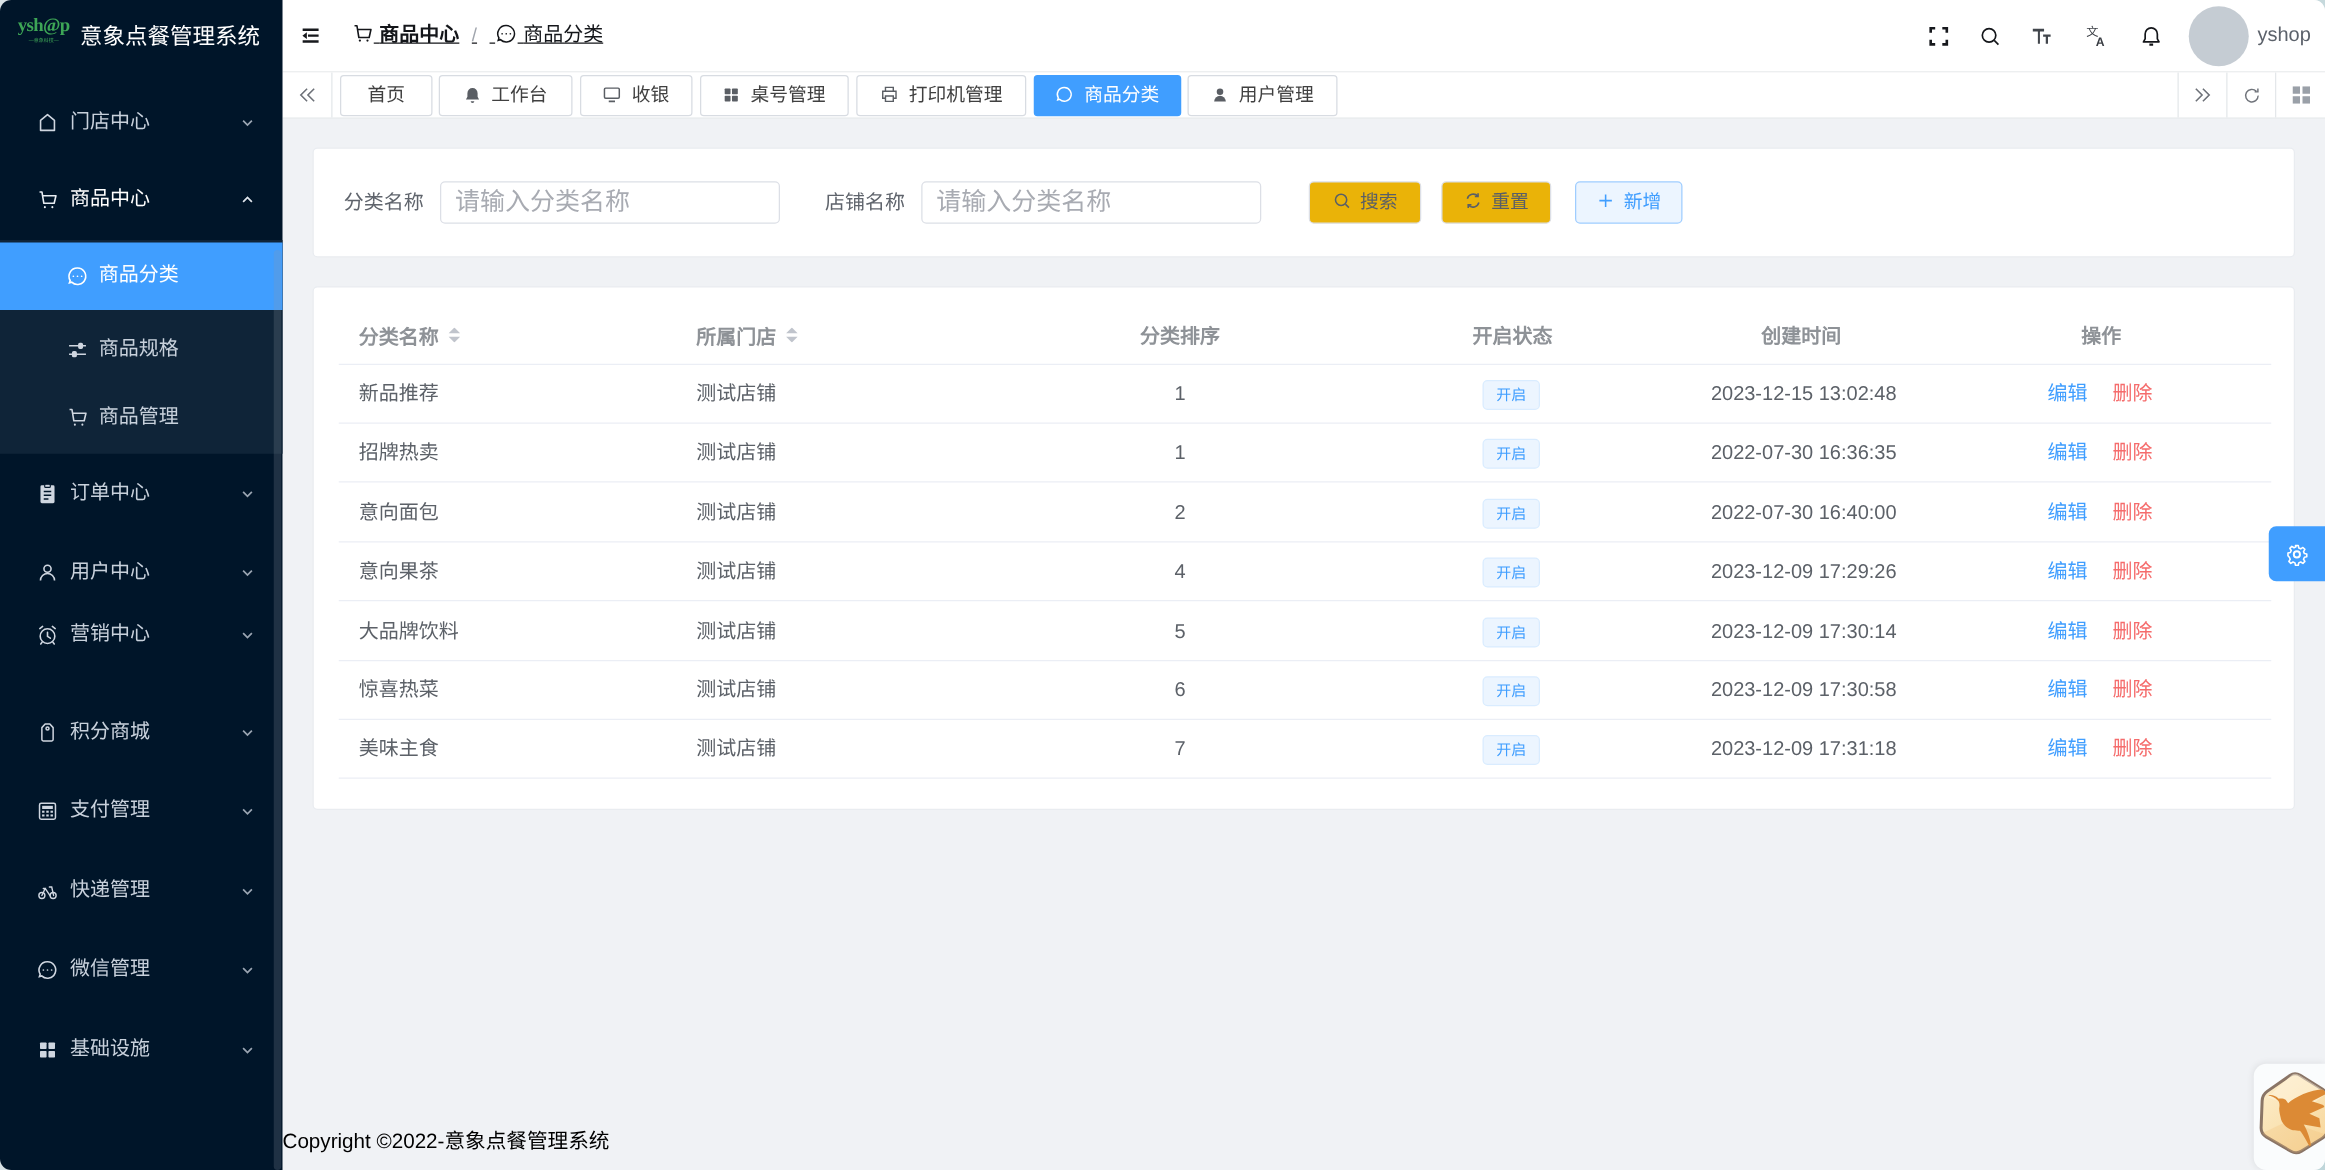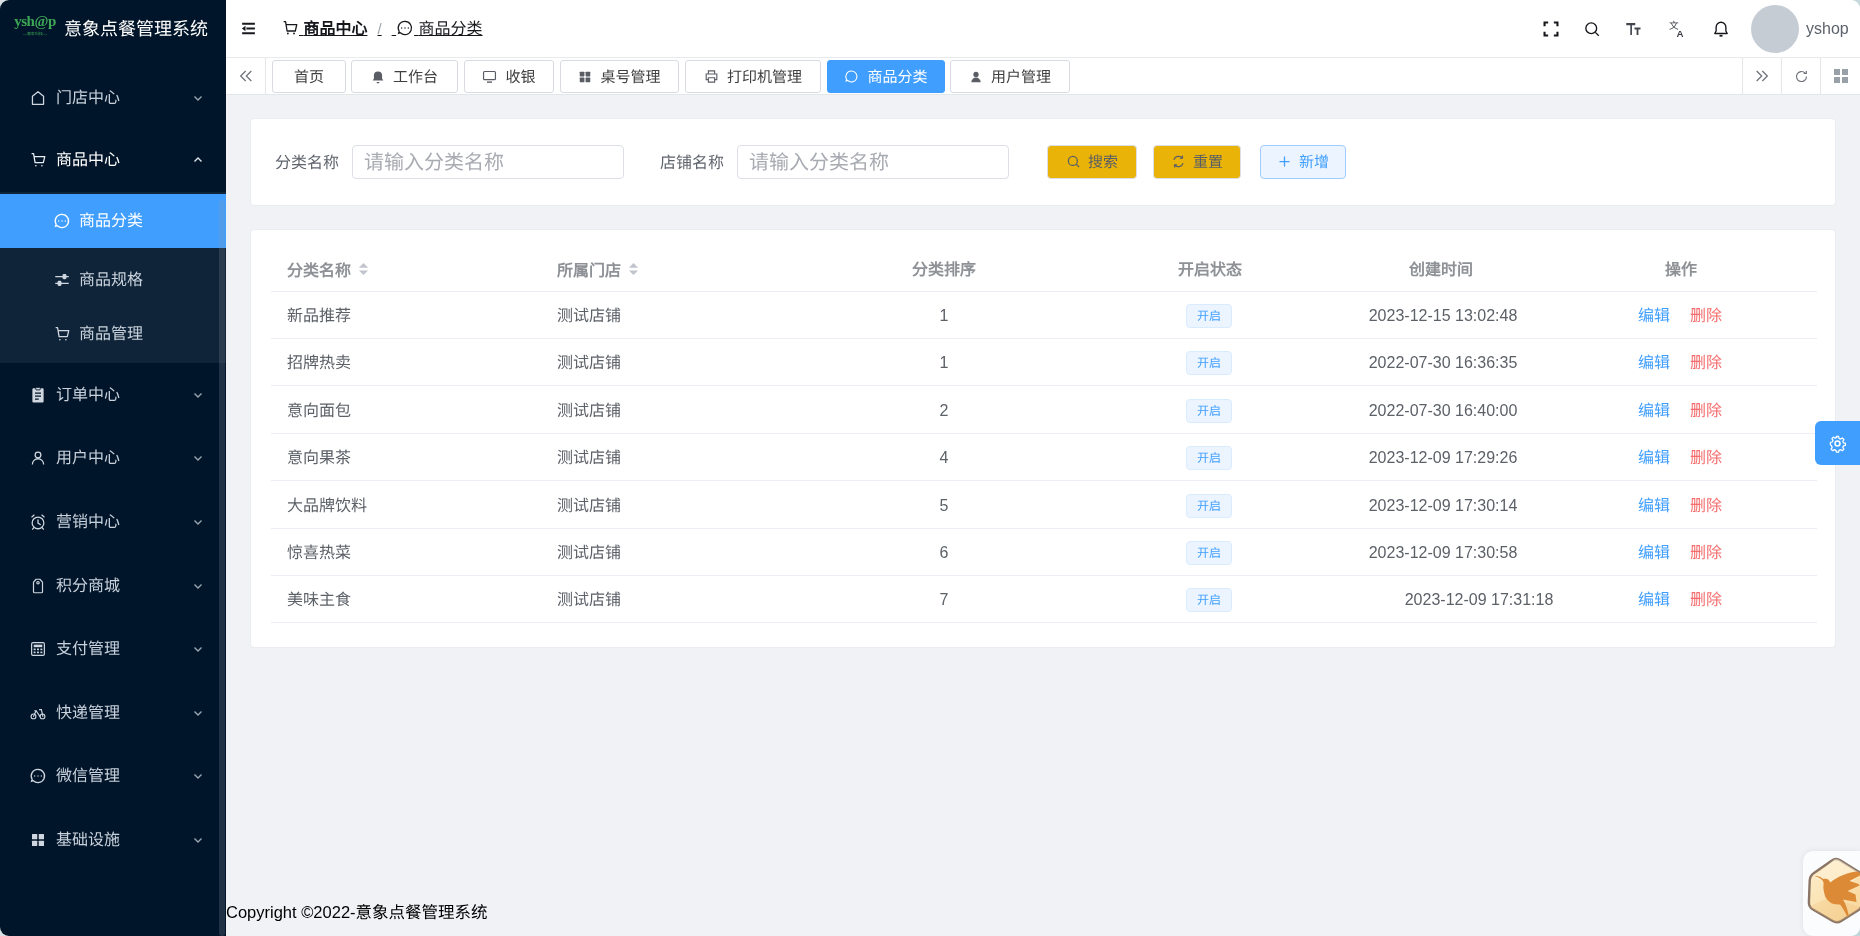--- a/index.html
+++ b/index.html
@@ -219,21 +219,21 @@
     <div class="mitem" style="top:430px">
       <svg class="ic" viewBox="0 0 24 24" fill="none" stroke="#cfd6e0" stroke-width="1.7">
           <circle cx="12" cy="8" r="3.8"></circle>
           <path d="M4.5 20.5a7.5 7.5 0 0 1 15 0"></path>
         </svg>
       <span class="tx">用户中心</span>
       <svg class="arrow" viewBox="0 0 12 12" fill="none" stroke="#9aa5b2" stroke-width="1.4">
           <path d="M2.5 4.5 6 8l3.5-3.5"></path>
         </svg>
     </div>
-    <div class="mitem" style="top:494px">
+    <div class="mitem" style="top:480px">
       <svg class="ic" viewBox="0 0 24 24" fill="none" stroke="#cfd6e0" stroke-width="1.7">
           <circle cx="12" cy="13.2" r="7.8"></circle>
           <path d="M12 9.2v4.2l3 2M3.8 5.2 6.8 2.8M20.2 5.2 17.2 2.8M6.2 19.8 4.8 21.6M17.8 19.8 19.2 21.6" stroke-linecap="round"></path>
         </svg>
       <span class="tx">营销中心</span>
       <svg class="arrow" viewBox="0 0 12 12" fill="none" stroke="#9aa5b2" stroke-width="1.4">
           <path d="M2.5 4.5 6 8l3.5-3.5"></path>
         </svg>
     </div>
     <div class="mitem" style="top:558px">
@@ -386,21 +386,21 @@
       <div class="tag" style="left:915px">开启</div>
       <span class="c" style="left:1092px; width:160px; text-align:center;">2023-12-09 17:30:58</span>
       <span class="c lk-e" style="left:1367px">编辑</span>
         <span class="c lk-d" style="left:1419px">删除</span>
     </div>
     <div class="trow" style="top:346px">
       <span class="c" style="left:16px">美味主食</span>
         <span class="c" style="left:286px">测试店铺</span>
       <span class="c" style="left:641px; width:64px; text-align:center;">7</span>
       <div class="tag" style="left:915px">开启</div>
-      <span class="c" style="left:1092px; width:160px; text-align:center;margin-left:36px;">2023-12-09 17:31:18</span>
+      <span class="c" style="left:1092px; width:160px; text-align:center;">2023-12-09 17:31:18</span>
       <span class="c lk-e" style="left:1367px">编辑</span>
         <span class="c lk-d" style="left:1419px">删除</span>
     </div>
   </div>
   <div class="foot">Copyright ©2022-意象点餐管理系统</div>
   <div class="gear">
       <svg width="19" height="19" viewBox="0 0 24 24" fill="none" stroke="#fff" stroke-width="2">
         <circle cx="12" cy="12" r="3.1"></circle>
         <path d="M10.6 3h2.8l.5 2.5 2 .9 2.2-1.4 2 2-1.4 2.2.9 2 2.4.4v2.8l-2.4.5-.9 2 1.4 2.2-2 2-2.2-1.4-2 .9-.5 2.4h-2.8l-.5-2.4-2-.9-2.2 1.4-2-2 1.4-2.2-.9-2L3 13.4v-2.8l2.4-.5.9-2L4.9 5.9l2-2 2.2 1.4 2-.9z" stroke-width="1.6" stroke-linejoin="round"></path>
       </svg>

